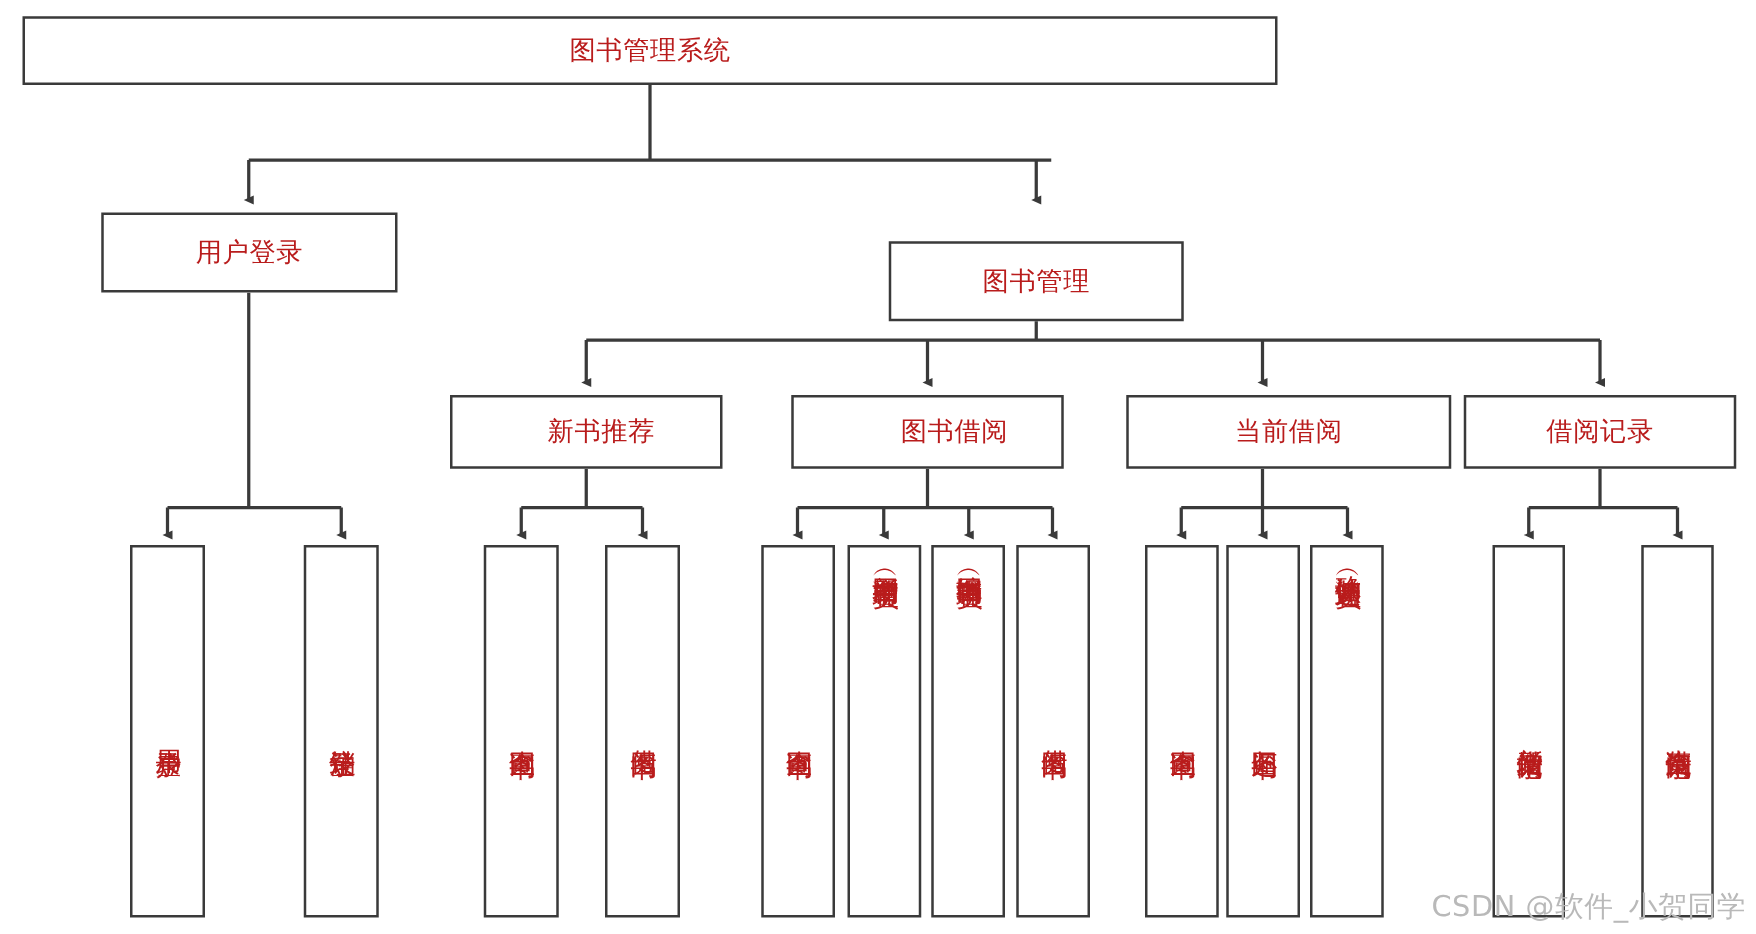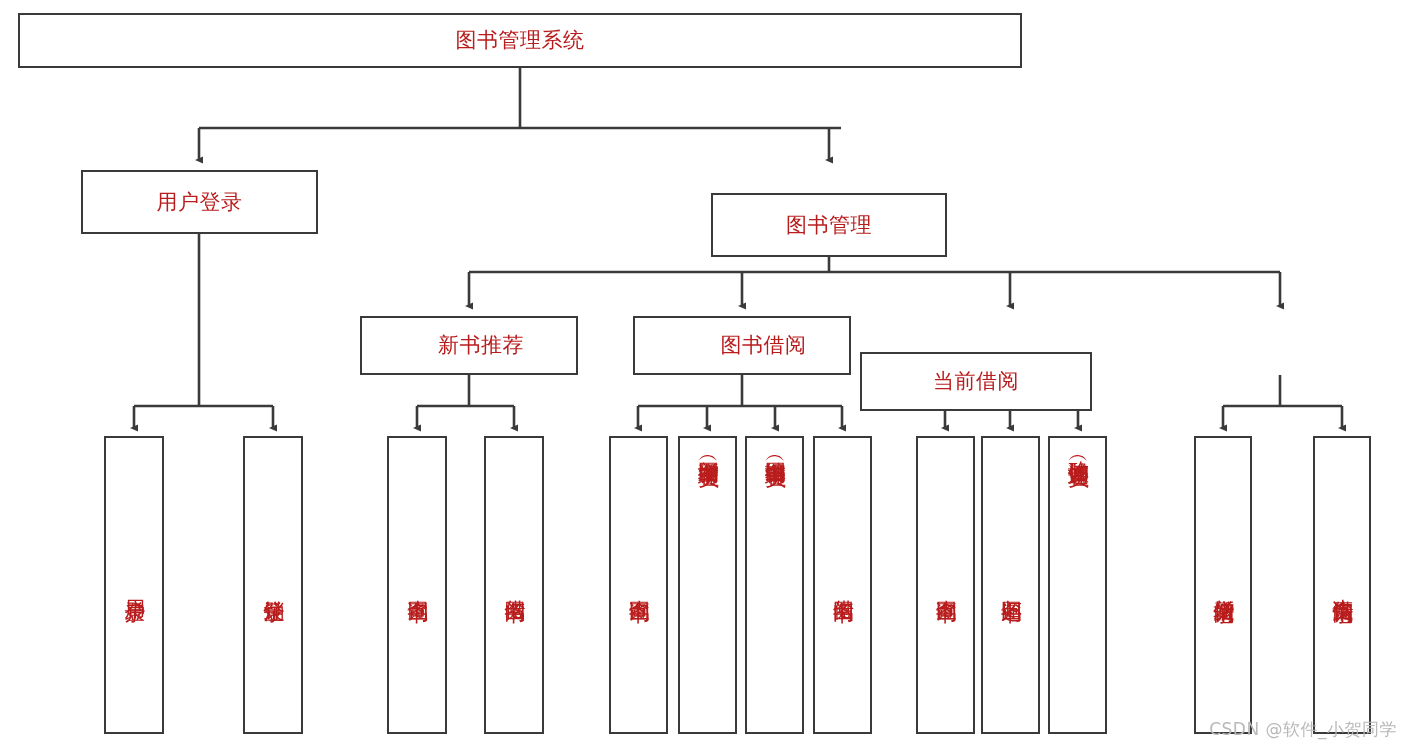--- a/index.html
+++ b/index.html
@@ -57,21 +57,21 @@
     max-height: 100%;
   }
   .node.leaf.centered {
     align-items: center;
     padding-top: 0;
   }
   #watermark {
     position: absolute;
     right: 8px;
     bottom: 6px;
-    font-size: 17px;
+    font-size: 23px;
     color: #b9b9b9;
     z-index: 3;
     white-space: nowrap;
     letter-spacing: 0.5px;
   }
 </style>
 </head>
 <body>
 
 <div id="diagram-root">
@@ -151,24 +151,27 @@
   </div>
 
   <div class="node" style="left:360px; top:316px; width:218px; height:59px;padding-left:24px;">
     <span class="node-label">新书推荐</span>
   </div>
 
   <div class="node" style="left:633px; top:316px; width:218px; height:59px;padding-left:43px;">
     <span class="node-label">图书借阅</span>
   </div>
 
-  <div class="node" style="left:860px; top:316px; width:232px; height:59px;margin-top:36px;">
+  <div class="node" style="left:901px; top:316px; width:260px; height:59px;">
     <span class="node-label">当前借阅</span>
   </div>
 
+  <div class="node" style="left:1171px; top:316px; width:218px; height:59px;">
+    <span class="node-label">借阅记录</span>
+  </div>
 
   <div class="node leaf centered" style="left:104px; top:436px; width:60px; height:298px;">
     <span class="node-label">用户登录</span>
   </div>
 
   <div class="node leaf centered" style="left:243px; top:436px; width:60px; height:298px;">
     <span class="node-label">注销登录</span>
   </div>
 
   <div class="node leaf centered" style="left:387px; top:436px; width:60px; height:298px;">

